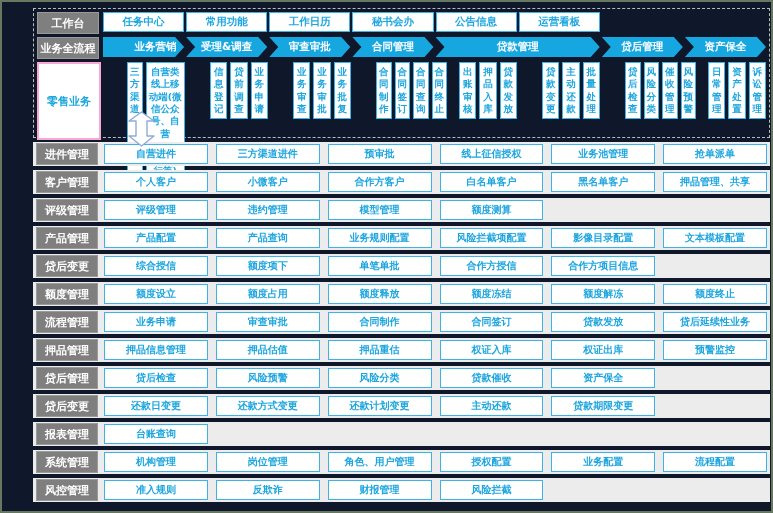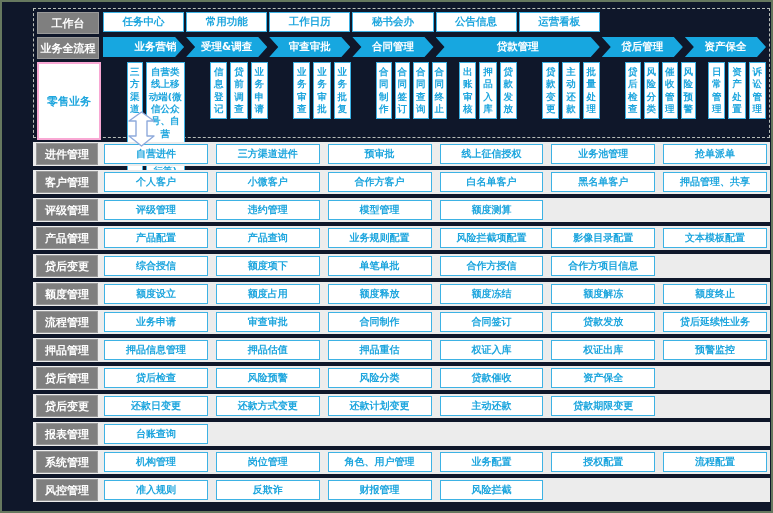--- a/index.html
+++ b/index.html
@@ -261,22 +261,22 @@
         <div class="mitems">
           <div class="mbtn">台账查询</div>
         </div>
       </div>
       <div class="mrow">
         <div class="mlabel">系统管理</div>
         <div class="mitems">
           <div class="mbtn">机构管理</div>
           <div class="mbtn">岗位管理</div>
           <div class="mbtn">角色、用户管理</div>
+          <div class="mbtn">授权配置</div>
           <div class="mbtn">业务配置</div>
-          <div class="mbtn">授权配置</div>
           <div class="mbtn">流程配置</div>
         </div>
       </div>
       <div class="mrow">
         <div class="mlabel">风控管理</div>
         <div class="mitems">
           <div class="mbtn">准入规则</div>
           <div class="mbtn">反欺诈</div>
           <div class="mbtn">财报管理</div>
           <div class="mbtn">风险拦截</div>

